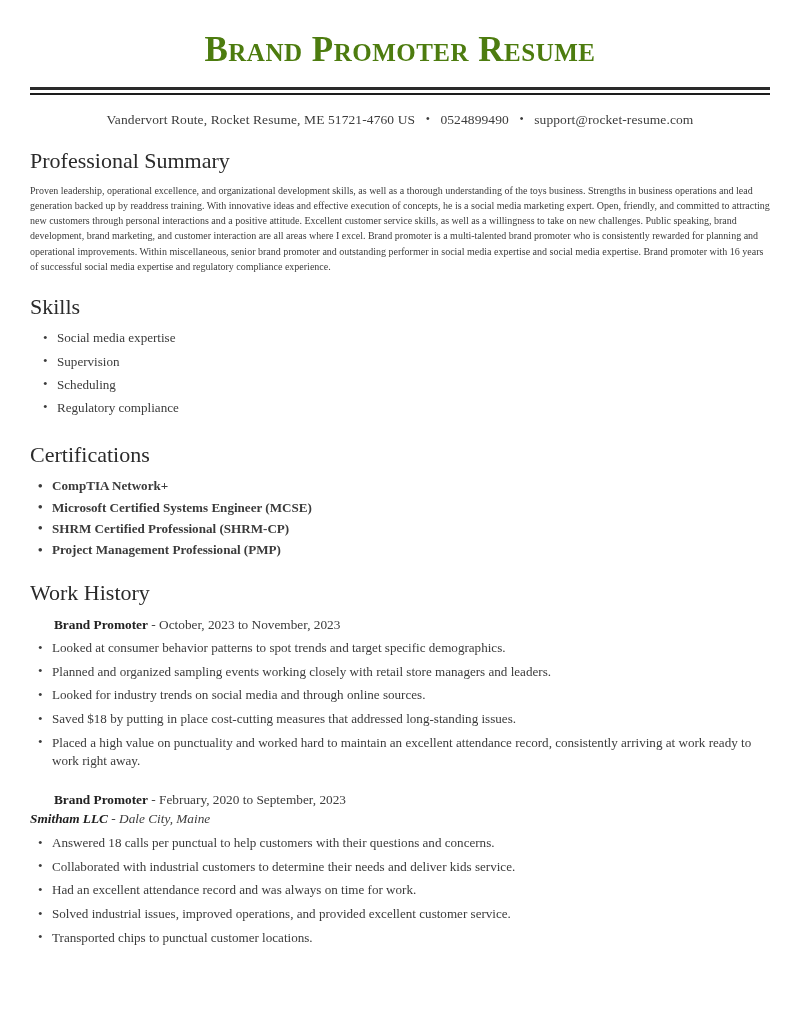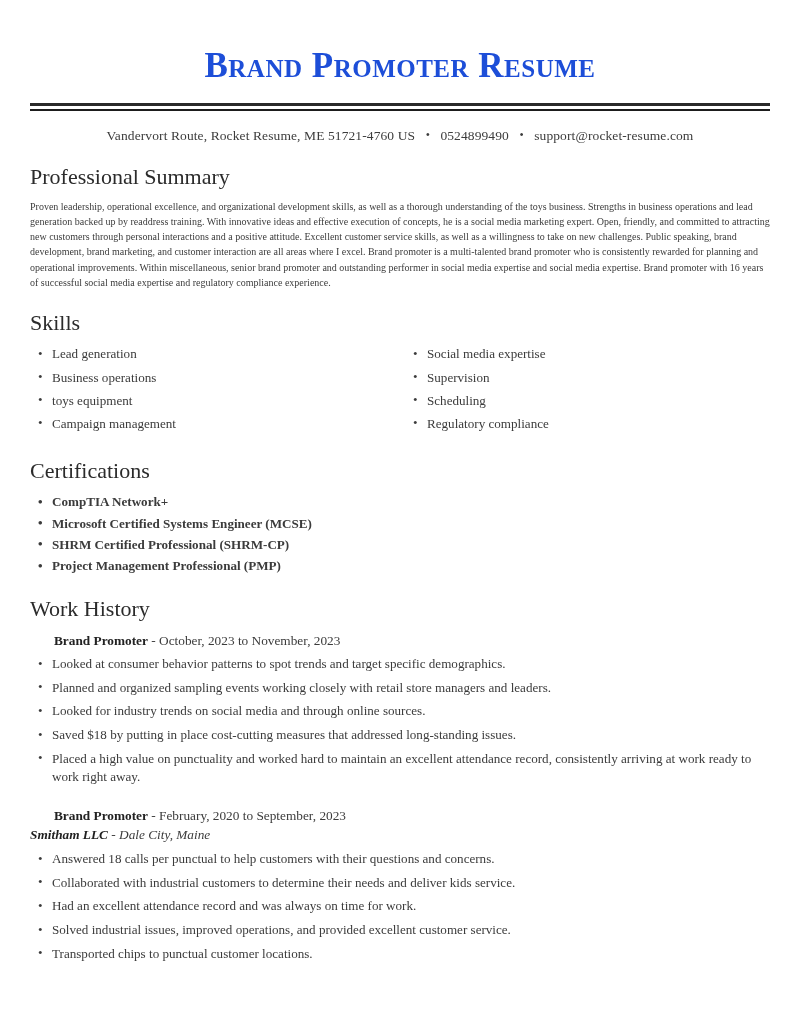--- a/index.html
+++ b/index.html
@@ -27,22 +27,22 @@
   }
 
   
   .resume-title {
     text-align: center;
     font-family: "Liberation Serif", "DejaVu Serif", serif;
     font-variant: small-caps;
     font-weight: 700;
     font-size: 35px;
     letter-spacing: 0.5px;
-    color: #1d4ed8;
-    margin: 16px;
+    color: #4d7c0f;
+    margin: 0;
     padding-top: 31px;
     line-height: 1.1;
   }
   .rules {
     margin-top: 17px;
   }
   .rule-thick {
     border: 0;
     border-top: 3px solid #2a2a2a;
     margin: 0;
@@ -200,28 +200,20 @@
     </div>
 
     <div class="section">
       <h2 class="section-title">Professional Summary</h2>
       <p class="summary-text">Proven leadership, operational excellence, and organizational development skills, as well as a thorough understanding of the toys business. Strengths in business operations and lead generation backed up by readdress training. With innovative ideas and effective execution of concepts, he is a social media marketing expert. Open, friendly, and committed to attracting new customers through personal interactions and a positive attitude. Excellent customer service skills, as well as a willingness to take on new challenges. Public speaking, brand development, brand marketing, and customer interaction are all areas where I excel. Brand promoter is a multi-talented brand promoter who is consistently rewarded for planning and operational improvements. Within miscellaneous, senior brand promoter and outstanding performer in social media expertise and social media expertise. Brand promoter with 16 years of successful social media expertise and regulatory compliance experience.</p>
     </div>
 
     <div class="section">
       <h2 class="section-title">Skills</h2>
       <div class="skills-columns">
-        <div class="skills-col left">
-          <ul class="bullets">
-            <li>Lead generation</li>
-            <li>Business operations</li>
-            <li>toys equipment</li>
-            <li>Campaign management</li>
-          </ul>
-        </div>
         <div class="skills-col right">
           <ul class="bullets">
             <li>Social media expertise</li>
             <li>Supervision</li>
             <li>Scheduling</li>
             <li>Regulatory compliance</li>
           </ul>
         </div>
       </div>
     </div>

